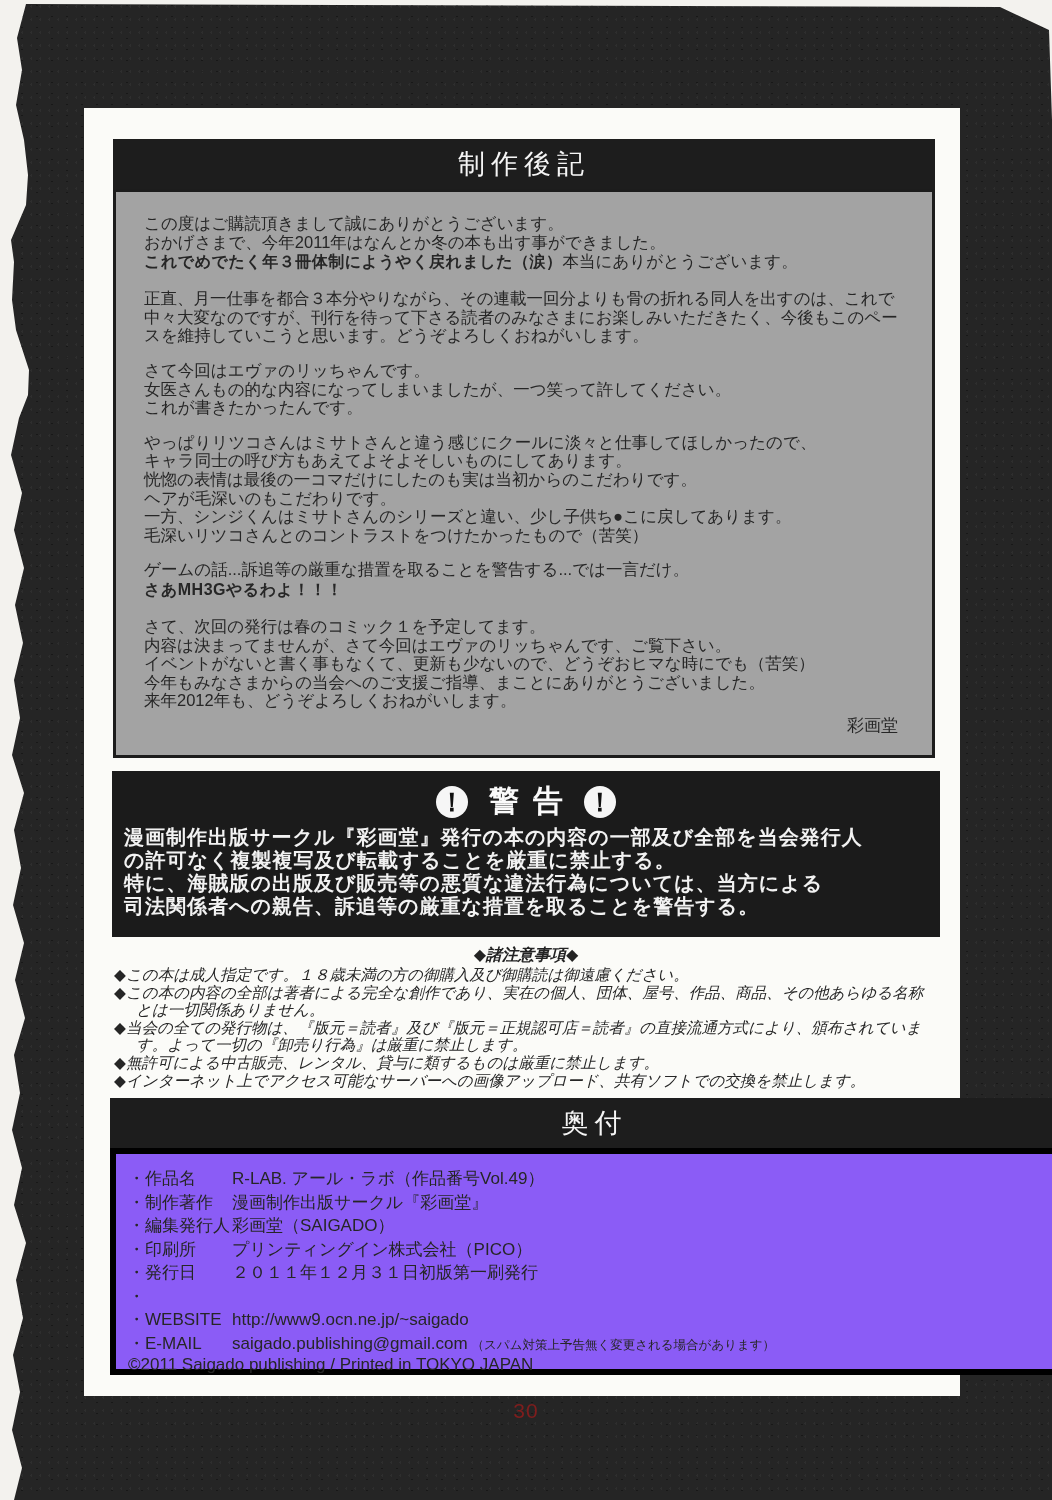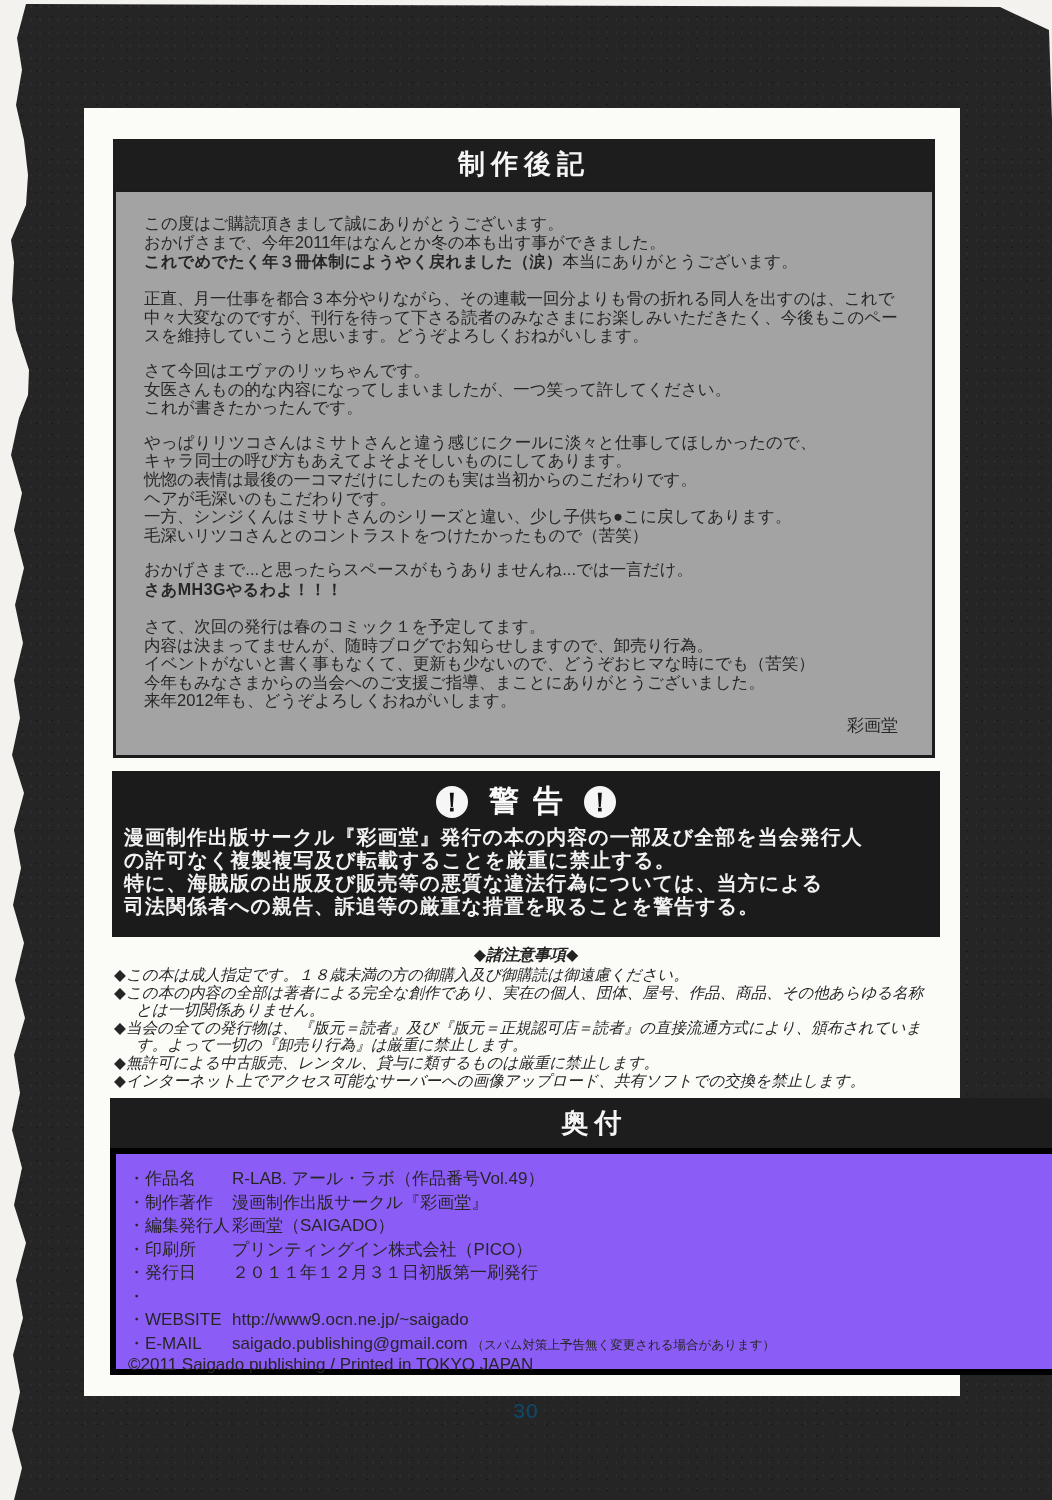--- a/index.html
+++ b/index.html
@@ -15,21 +15,21 @@
       14px 1205px,22px 1168px,12px 1130px,20px 1093px,14px 1055px,25px 1018px,15px 980px,
       24px 943px,13px 905px,21px 868px,14px 830px,24px 793px,12px 755px,20px 718px,14px 680px,
       23px 643px,15px 605px,24px 568px,14px 530px,22px 493px,11px 455px,19px 418px,28px 395px,
       29px 370px,16px 330px,12px 300px,14px 262px,11px 240px,26px 205px,28px 175px,24px 140px,
       16px 105px,22px 70px,17px 38px);}
   .frame{position:absolute;left:84px;top:108px;width:876px;height:1288px;background:#fbfbf8;}
 
   
   .box1{position:absolute;left:29px;top:31px;width:822px;height:619px;}
   .bar{height:50px;background:#1d1d1d;display:flex;align-items:center;justify-content:center;}
-  .bar-title{color:#f5f5f5;font-size:27px;letter-spacing:6px;font-weight:700;}
+  .bar-title{color:#f5f5f5;font-size:27px;letter-spacing:6px;font-weight:400;}
   .box1-body{position:absolute;left:0;right:0;top:50px;bottom:0;background:#a3a3a3;
              border:3px solid #1c1c1c;padding:22px 20px 0 28px;box-sizing:border-box;}
   .aw-lines div{min-height:16px;font-size:16.5px;line-height:18.6px;color:#262626;}
   .aw-lines .b{font-weight:bold;font-size:16px;line-height:22px;letter-spacing:.5px;}
   .aw-lines .t{font-size:16.5px;}
   .signature{text-align:right;font-size:17px;margin-top:4px;padding-right:14px;color:#262626;}
 
   
   .warn{position:absolute;left:28px;top:663px;width:828px;height:166px;background:#1b1b1b;
         box-sizing:border-box;}
@@ -51,21 +51,21 @@
   
   .box2{position:absolute;left:26px;top:990px;width:969px;height:277px;}
   .box2-body{position:absolute;left:0;right:0;top:50px;bottom:0;background:#8b5cf6;
              border:6px solid #000000;padding:13px 8px 6px 12px;box-sizing:border-box;}
   .col-rows div{height:23.5px;font-size:17px;white-space:nowrap;color:#262626;}
   .col-rows .c-label{display:inline-block;width:104px;}
   .col-rows .c-value{font-size:17px;}
   .col-rows .c-note{font-size:12.5px;margin-left:4px;}
 
   .pagenum{position:absolute;left:0;right:0;top:1399px;text-align:center;
-           color:#0c4a6e;font-size:21px;letter-spacing:1px;}
+           color:#7f1d1d;font-size:21px;letter-spacing:1px;}
 </style>
 </head>
 <body>
 
 <div class="stage">
   <div class="sheet"></div>
   <div class="frame">
 
     <div class="box1">
       <div class="bar">
@@ -83,25 +83,25 @@
             <div>女医さんもの的な内容になってしまいましたが、一つ笑って許してください。</div>
             <div>これが書きたかったんです。</div>
             <div class="blank"></div>
             <div>やっぱりリツコさんはミサトさんと違う感じにクールに淡々と仕事してほしかったので、</div>
             <div>キャラ同士の呼び方もあえてよそよそしいものにしてあります。</div>
             <div>恍惚の表情は最後の一コマだけにしたのも実は当初からのこだわりです。</div>
             <div>ヘアが毛深いのもこだわりです。</div>
             <div>一方、シンジくんはミサトさんのシリーズと違い、少し子供ち●こに戻してあります。</div>
             <div>毛深いリツコさんとのコントラストをつけたかったもので（苦笑）</div>
             <div class="blank"></div>
-            <div>おかげさまで...と思ったらスペースがもうありませんね...では一言だけ。</div>
+            <div>ゲームの話...訴追等の厳重な措置を取ることを警告する...では一言だけ。</div>
             <div><span class="b">さあMH3Gやるわよ！！！</span></div>
             <div class="blank"></div>
             <div>さて、次回の発行は春のコミック１を予定してます。</div>
-            <div>内容は決まってませんが、随時ブログでお知らせしますので、卸売り行為。</div>
+            <div>内容は決まってませんが、さて今回はエヴァのリッちゃんです、ご覧下さい。</div>
             <div>イベントがないと書く事もなくて、更新も少ないので、どうぞおヒマな時にでも（苦笑）</div>
             <div>今年もみなさまからの当会へのご支援ご指導、まことにありがとうございました。</div>
             <div>来年2012年も、どうぞよろしくおねがいします。</div>
           </div>
         <div class="signature">彩画堂</div>
       </div>
     </div>
 
     <div class="warn">
       <div class="warn-titlerow">

